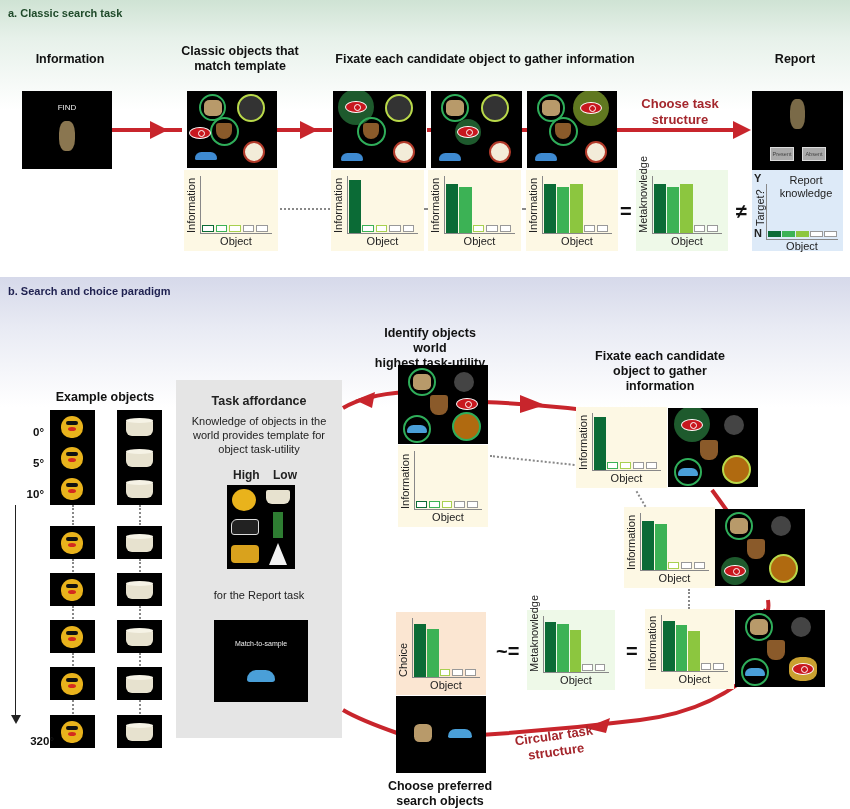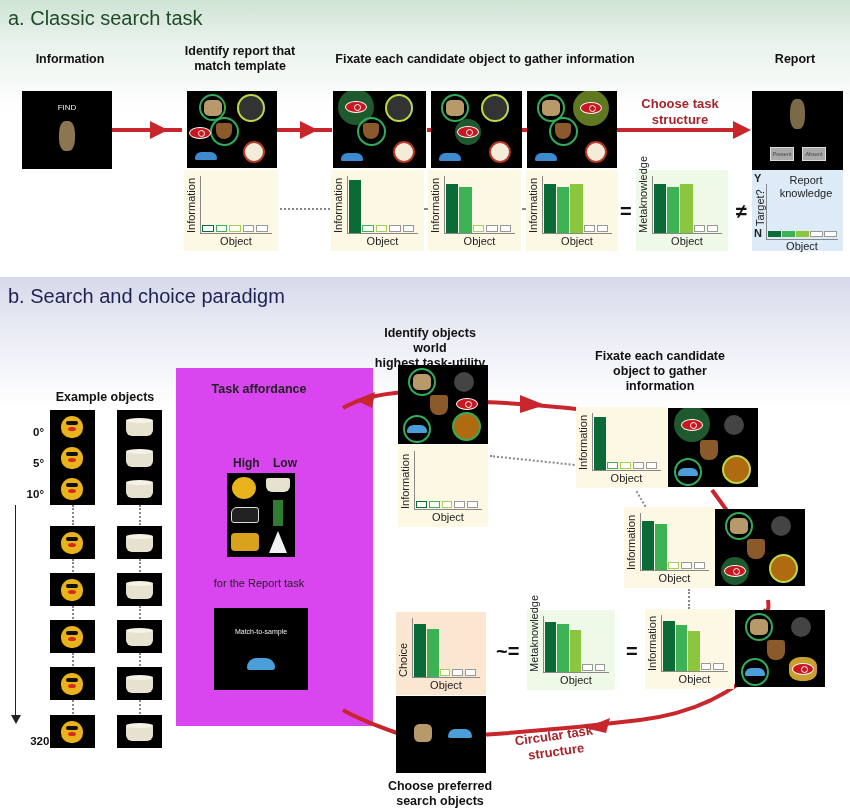--- a/index.html
+++ b/index.html
@@ -4,21 +4,21 @@
 <style>
   * { box-sizing: border-box; margin: 0; padding: 0; }
   html, body { width: 850px; height: 809px; background: #ffffff; overflow: hidden; }
   body { position: relative; font-family: "Liberation Sans", sans-serif; color: #222; }
 
   .band-a { position: absolute; left: 0; top: 0; width: 850px; height: 110px;
     background: linear-gradient(to bottom, #cfe3d4 0%, #e7f1ea 35%, #ffffff 100%); }
   .band-b { position: absolute; left: 0; top: 277px; width: 850px; height: 130px;
     background: linear-gradient(to bottom, #d6d9ea 0%, #e9ebf4 40%, #ffffff 100%); }
 
-  .sec-title { position: absolute; font-weight: normal; font-size: 20px; }
+  .sec-title { position: absolute; font-weight: bold; font-size: 11px; }
   .sec-a { left: 8px; top: 7px; color: #1f4a2a; }
   .sec-b { left: 8px; top: 285px; color: #1f2150; }
 
   .hdr { position: absolute; font-weight: bold; font-size: 12.5px; text-align: center; line-height: 15px; color: #111; }
 
   .scene { position: absolute; background: #000; overflow: hidden; }
   .circ { position: absolute; border-radius: 50%; border: 2px solid #2fae5a; }
   .circ.y { border-color: #b9d94a; }
   .obj { position: absolute; }
   .eye { position: absolute; width: 22px; height: 12px; border-radius: 50%; background: #c8171e;
@@ -45,39 +45,39 @@
   .bar.e2 { border-color: #a8d050; }
 
   .arrow-line { position: absolute; height: 4px; background: #c8252c; }
   .arrow-head { position: absolute; width: 0; height: 0; border-top: 9px solid transparent; border-bottom: 9px solid transparent; border-left: 18px solid #c8252c; }
   .dash { position: absolute; border-top: 2px dotted #888; }
   .vdash { position: absolute; border-left: 2px dotted #888; }
 
   .task-label { position: absolute; color: #a4262c; font-weight: bold; font-size: 13px; text-align: center; line-height: 16px; }
   .op { position: absolute; font-weight: bold; font-size: 20px; color: #111; }
 
-  .afford { position: absolute; left: 176px; top: 368px; width: 197px; height: 358px; background: #d946ef; }
+  .afford { position: absolute; left: 176px; top: 380px; width: 166px; height: 358px; background: #e5e5e5; }
   .afford .t { position: absolute; left: 0; width: 166px; text-align: center; }
 
   .angle { position: absolute; font-weight: bold; font-size: 11.5px; color: #111; text-align: right; width: 30px; }
   .thumb { position: absolute; width: 45px; height: 33px; background: #000; overflow: hidden; }
   .duck { position: absolute; left: 11px; top: 6px; width: 22px; height: 22px; border-radius: 50% 50% 45% 45%; background: #e9b31c; }
   .duck::before { content: ""; position: absolute; left: 5px; top: 5px; width: 12px; height: 4px; background: #111; border-radius: 2px; }
   .duck::after { content: ""; position: absolute; left: 7px; top: 11px; width: 8px; height: 4px; background: #d42a1f; border-radius: 50%; }
   .bowl { position: absolute; left: 9px; top: 10px; width: 27px; height: 16px; background: #e7e2cf; border-radius: 2px 2px 6px 6px; }
   .bowl::before { content: ""; position: absolute; left: 0; top: -2px; width: 27px; height: 5px; border-radius: 50%; background: #f6f3e6; }
 </style>
 </head>
 <body>
 
 <div class="band-a"></div>
 <div class="sec-title sec-a">a. Classic search task</div>
 
 <div class="hdr" style="left:20px;top:52px;width:100px;">Information</div>
-<div class="hdr" style="left:170px;top:44px;width:140px;white-space:pre-line;">Identify report that
+<div class="hdr" style="left:170px;top:44px;width:140px;white-space:pre-line;">Classic objects that
 match template</div>
 <div class="hdr" style="left:320px;top:52px;width:330px;">Fixate each candidate object to gather information</div>
 <div class="hdr" style="left:755px;top:52px;width:80px;">Report</div>
 
 <div class="scene" style="left:22px;top:91px;width:90px;height:78px;">
   <div style="position:absolute;left:0;top:12px;width:90px;text-align:center;color:#eee;font-size:8px;">FIND</div>
   <div class="obj" style="left:37px;top:30px;width:16px;height:30px;background:#8a7650;border-radius:40%;"></div>
 </div>
 
 <div class="arrow-line" style="left:112px;top:128px;width:70px;"></div>
@@ -284,20 +284,21 @@
   </div>
 <div class="angle" style="left:14px;top:426px;">0°</div>
 <div class="angle" style="left:14px;top:457px;">5°</div>
 <div class="angle" style="left:14px;top:488px;">10°</div>
 <div class="angle" style="left:24px;top:735px;">320°</div>
 <div style="position:absolute;left:15px;top:505px;width:1px;height:210px;background:#222;"></div>
 <div style="position:absolute;left:11px;top:715px;width:0;height:0;border-left:5px solid transparent;border-right:5px solid transparent;border-top:9px solid #222;"></div>
 
 <div class="afford">
   <div class="t" style="top:14px;font-weight:bold;font-size:12.5px;">Task affordance</div>
+  <div class="t" style="top:34px;font-size:11px;line-height:14px;padding:0 6px;">Knowledge of objects in the world provides template for object task-utility</div>
   <div style="position:absolute;left:57px;top:88px;font-weight:bold;font-size:12px;">High</div>
   <div style="position:absolute;left:97px;top:88px;font-weight:bold;font-size:12px;">Low</div>
   <div class="scene" style="left:51px;top:105px;width:68px;height:84px;">
     <div class="obj" style="left:5px;top:4px;width:24px;height:22px;border-radius:50%;background:#e9b31c;"></div>
     <div class="obj" style="left:39px;top:5px;width:24px;height:14px;background:#e7e2cf;border-radius:2px 2px 6px 6px;"></div>
     <div class="obj" style="left:4px;top:34px;width:28px;height:16px;background:#222;border:1px solid #ddd;border-radius:6px 3px 3px 3px;"></div>
     <div class="obj" style="left:46px;top:27px;width:10px;height:26px;background:#2e7d32;"></div>
     <div class="obj" style="left:4px;top:60px;width:28px;height:18px;background:#d9a21d;border-radius:4px;"></div>
     <div class="obj" style="left:42px;top:58px;width:18px;height:22px;background:#f2f2f2;clip-path:polygon(50% 0,100% 100%,0 100%);"></div>
   </div>

